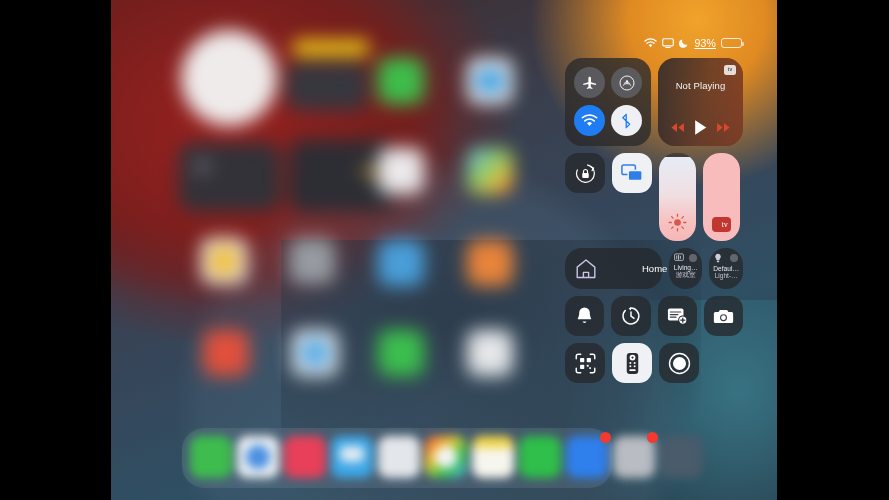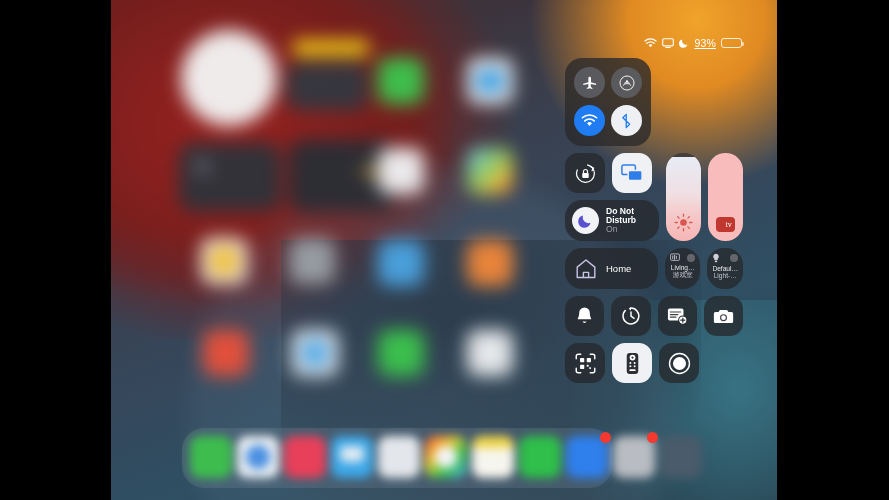--- a/index.html
+++ b/index.html
@@ -144,21 +144,21 @@
   .slider-icon {
     position:absolute; bottom:9px; left:0; right:0;
     display:flex; align-items:center; justify-content:center;
   }
 
   
   #home-tile {
     width:97px; height:41px; padding:0 9px;
     display:flex; align-items:center; gap:8px;
   }
-  #home-label { color:#fff; font-size:9.5px; }
+  #home-label { color:#fff; font-size:9.5px;margin-left:36px; }
   .accessory {
     width:37px; height:41px; padding:5px 4px 4px;
     display:flex; flex-direction:column; align-items:center;
   }
   .acc-top { display:flex; align-items:center; gap:4px; width:100%; justify-content:space-between; padding:0 1px; }
   .acc-ico { font-size:8px; color:rgba(235,235,245,.72); line-height:1; }
   .acc-dot { width:8px; height:8px; border-radius:50%; background:rgba(120,122,128,.75); }
   .acc-labels { margin-top:2px; text-align:center; line-height:1.12; }
   .acc-l1, .acc-l2 { display:block; color:#e9e9ee; font-size:6.6px; white-space:nowrap; }
   .acc-l2 { color:rgba(235,235,245,.78); }
@@ -310,20 +310,42 @@
         </div>
         <div class="toggle on-white">
           <span>
             <svg width="11" height="16" viewBox="0 0 11 18">
               <path d="M5.2 9 1.4 5.4 5.2 1.5v15l3.8-3.9L2.3 6.1" stroke="#1f7cf2" stroke-width="1.45" fill="none" stroke-linejoin="round" stroke-linecap="round"></path>
             </svg>
           </span>
         </div>
       </div>
 
+      <div id="media">
+        <div id="media-tint"></div>
+        <div id="media-airplay">tv</div>
+        <div id="media-title">Not Playing</div>
+        <div id="media-controls">
+          <span>
+            <svg width="15" height="11" viewBox="0 0 16 12">
+              <path d="M7.5 1.2v9.6L1.4 6zM15 1.2v9.6L8.9 6z" fill="#d8492b"></path>
+            </svg>
+          </span>
+          <span>
+            <svg width="15" height="17" viewBox="0 0 14 16">
+              <path d="M2 1.2 12.4 8 2 14.8z" fill="#fff"></path>
+            </svg>
+          </span>
+          <span>
+            <svg width="15" height="11" viewBox="0 0 16 12">
+              <path d="M8.5 1.2v9.6L14.6 6zM1 1.2v9.6L7.1 6z" fill="#d8492b"></path>
+            </svg>
+          </span>
+        </div>
+      </div>
     </div>
 
     <div class="cc-row">
       <div style="display:flex; flex-direction:column; gap:7px;">
         <div class="cc-row">
           <div class="sq-btn dark">
             <span>
               <svg width="21" height="21" viewBox="0 0 22 22">
                 <circle cx="11" cy="11" r="9.3" stroke="#fff" stroke-width="1.3" fill="none" stroke-dasharray="40 12" transform="rotate(-42 11 11)"></circle>
                 <path d="M16.8 3.9 19.4 5.4 17.9 8" stroke="#fff" stroke-width="1.3" fill="none" stroke-linecap="round" stroke-linejoin="round"></path>
@@ -334,33 +356,20 @@
           </div>
           <div class="sq-btn light">
             <span>
               <svg width="22" height="18" viewBox="0 0 22 18">
                 <rect x="0.9" y="1" width="13.5" height="9.6" rx="1.8" stroke="#2f7ee8" stroke-width="1.5" fill="none"></rect>
                 <rect x="7.2" y="6.4" width="13.9" height="10.2" rx="1.8" fill="#2f7ee8" stroke="#f0f1f5" stroke-width="1.5"></rect>
               </svg>
             </span>
           </div>
         </div>
-        <div id="dnd" class="module">
-          <div id="dnd-circle">
-            <span>
-              <svg width="15" height="15" viewBox="0 0 16 16">
-                <path d="M13.3 10.5A6.3 6.3 0 0 1 5.4 2.6 6.6 6.6 0 1 0 13.3 10.5z" fill="#5a4fcf"></path>
-              </svg>
-            </span>
-          </div>
-          <div id="dnd-text">
-            <span id="dnd-title">Do Not Disturb</span>
-            <span id="dnd-status">On</span>
-          </div>
-        </div>
       </div>
 
       <div class="slider" id="brightness">
         <div class="slider-fill" style="height:96%"></div>
         <div class="slider-icon">
           <svg width="19" height="19" viewBox="0 0 20 20">
             <circle cx="10" cy="10" r="3.5" fill="#d9584e"></circle>
             <g stroke="#d9584e" stroke-width="1.35" stroke-linecap="round">
               <path d="M10 1.2v2.3M10 16.5v2.3M1.2 10h2.3M16.5 10h2.3M3.8 3.8l1.6 1.6M14.6 14.6l1.6 1.6M16.2 3.8l-1.6 1.6M5.4 14.6l-1.6 1.6"></path>
             </g>

